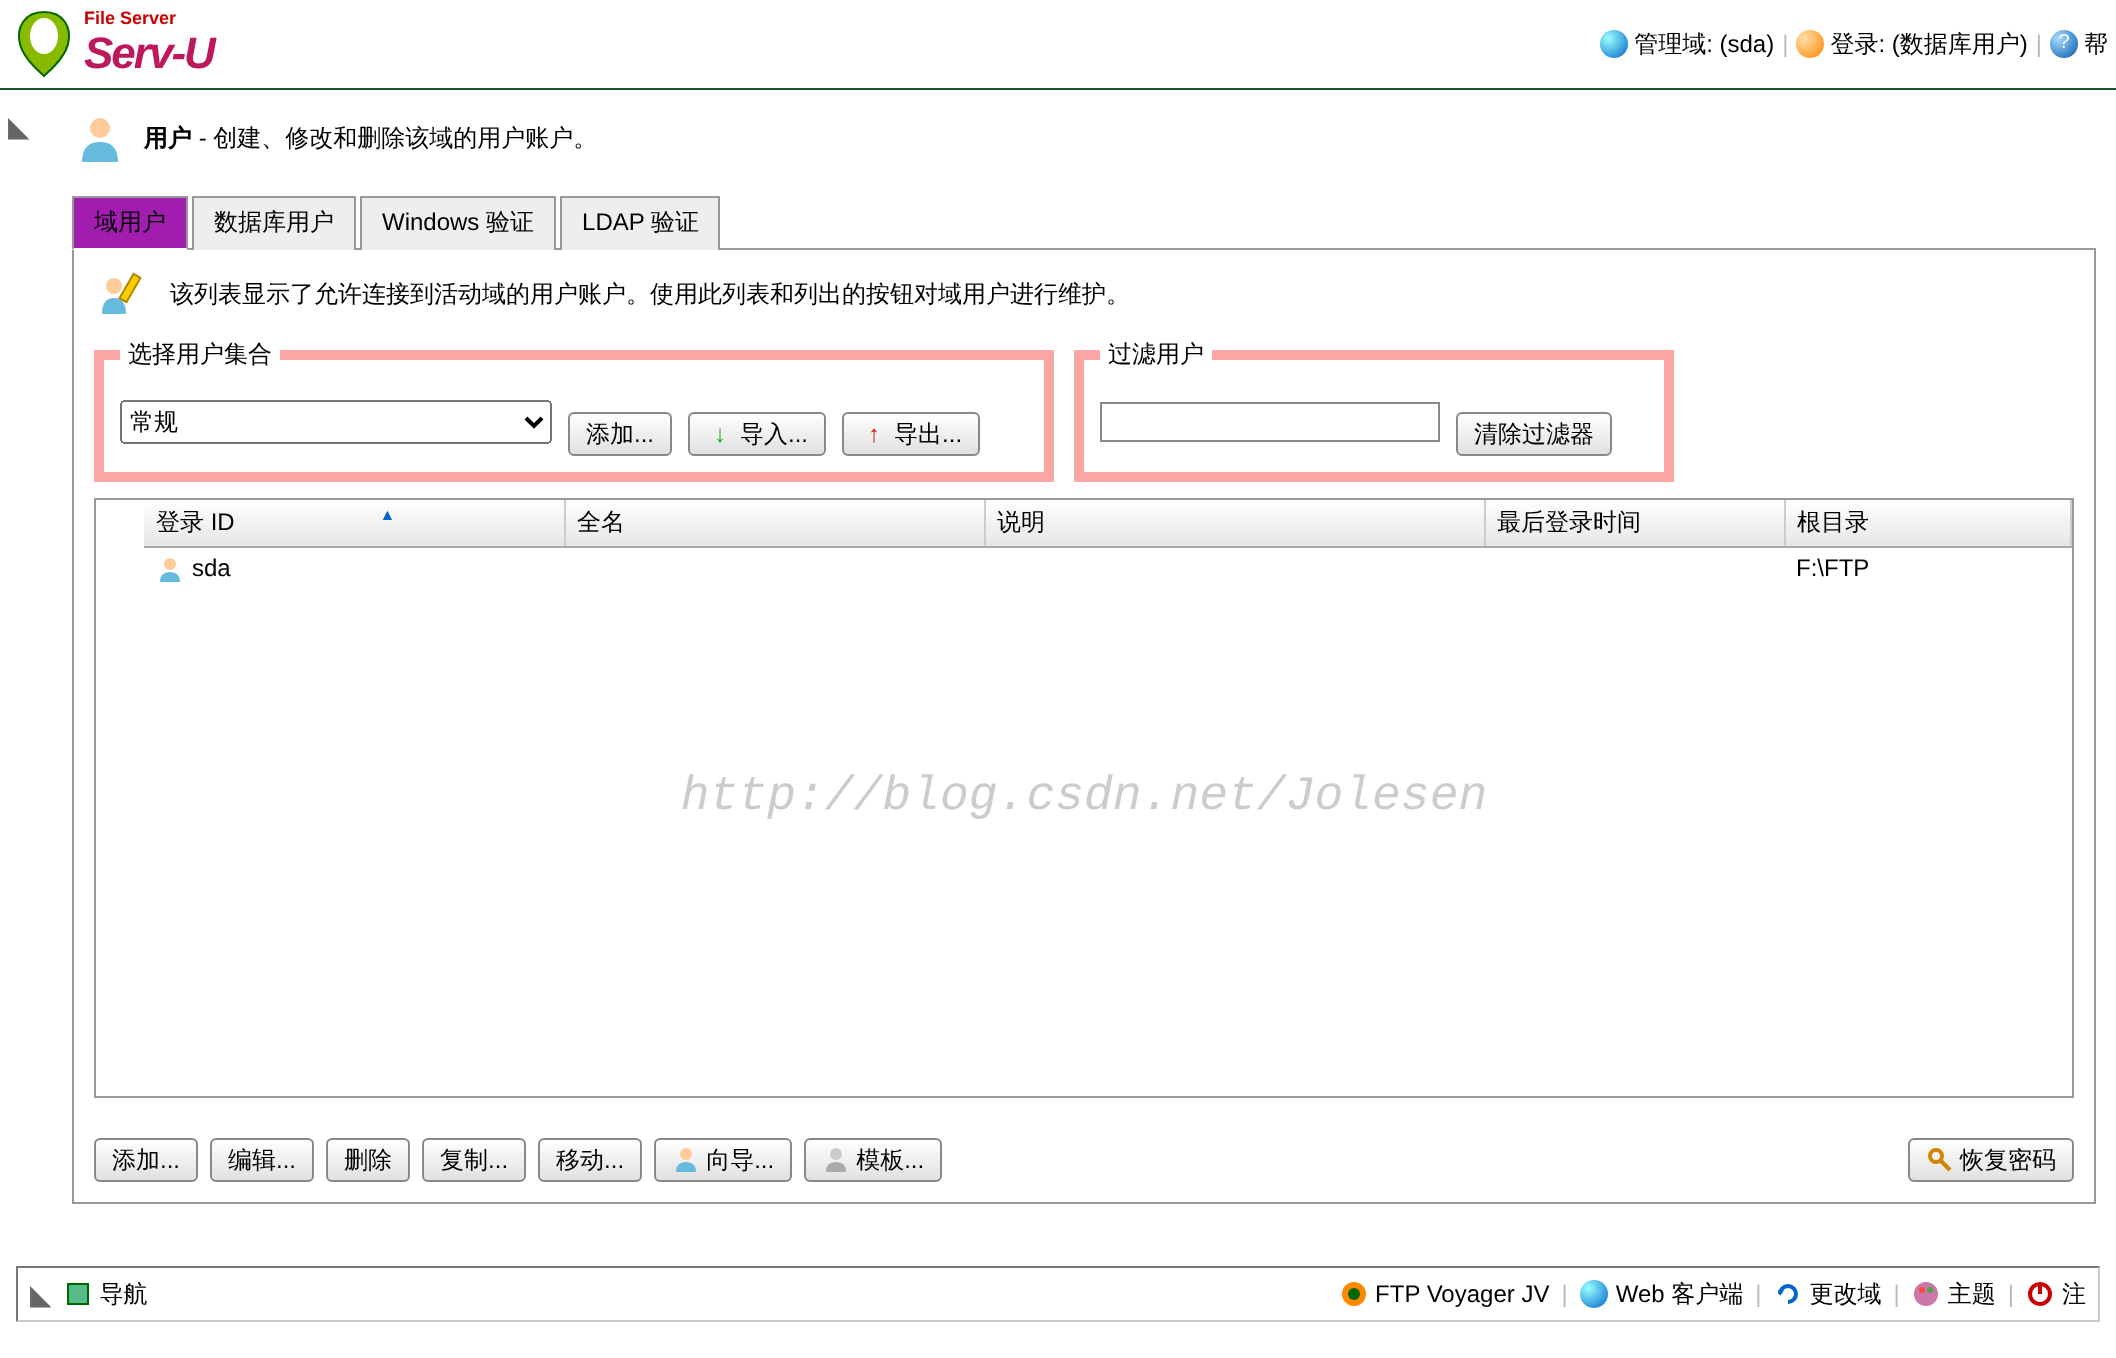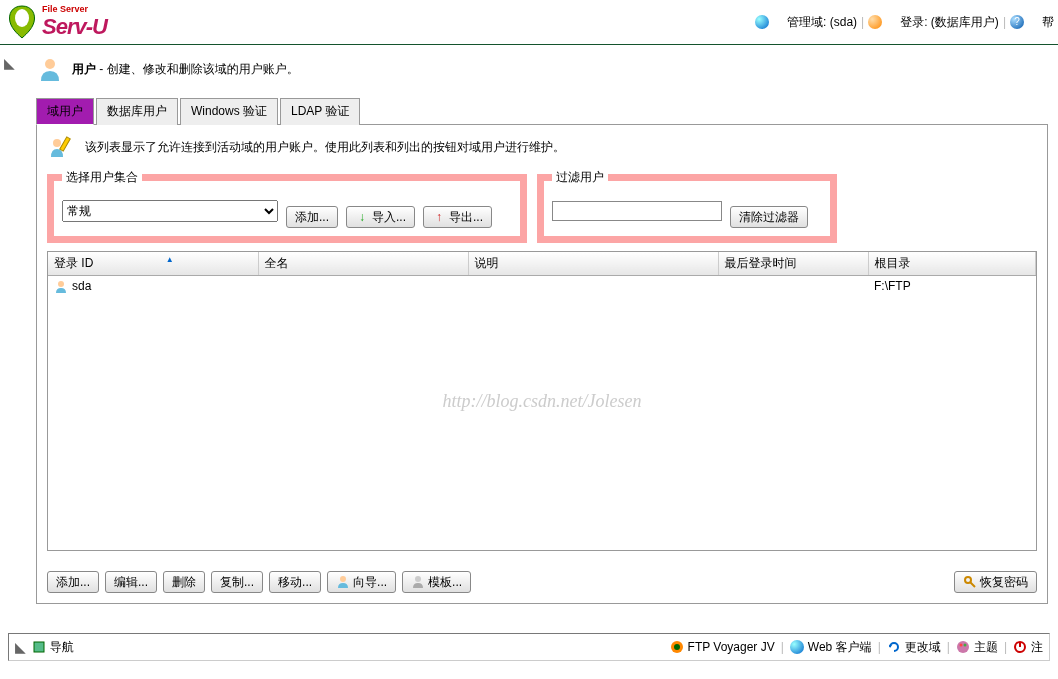--- a/index.html
+++ b/index.html
@@ -4,52 +4,52 @@
 <style>
 * { box-sizing: border-box; margin: 0; padding: 0; }
 body { font-family: Arial, "Microsoft YaHei", sans-serif; font-size: 12px; background: #fff; width: 1058px; height: 679px; overflow: hidden; position: relative; }
 .header { height: 45px; display: flex; align-items: center; border-bottom: 1px solid #14532d; background: #fff; }
 .logo-area { display: flex; align-items: center; padding-left: 4px; }
 .logo-icon { width: 36px; height: 36px; }
 .logo-text { margin-left: 2px; }
 .logo-sub { font-size: 9px; color: #c00; font-weight: bold; }
 .logo-main { font-size: 22px; font-weight: bold; color: #be185d; font-style: italic; letter-spacing: -1px; }
 .header-right { margin-left: auto; display: flex; align-items: center; gap: 4px; padding-right: 4px; font-size: 12px; }
-.header-link { display: flex; align-items: center; gap: 18px; cursor: pointer; }
+.header-link { display: flex; align-items: center; gap: 3px; cursor: pointer; }
 .header-sep { color: #bbb; }
 .icon-globe { width: 14px; height: 14px; border-radius: 50%; background: radial-gradient(circle at 30% 30%, #9ff, #06c); display: inline-block; }
 .icon-user-orange { width: 14px; height: 14px; border-radius: 50%; background: radial-gradient(circle at 30% 30%, #fda, #f80); display: inline-block; }
 .icon-help { width: 14px; height: 14px; border-radius: 50%; background: radial-gradient(circle at 30% 30%, #adf, #05a); color: #fff; font-size: 10px; text-align: center; line-height: 14px; display: inline-block; }
 .content { padding: 10px 10px 0 36px; position: relative; height: 570px; }
 .collapse-tab { position: absolute; left: 4px; top: 10px; width: 16px; height: 16px; font-size: 14px; color: #666; cursor: pointer; }
 .page-title-row { display: flex; align-items: center; gap: 8px; margin-bottom: 14px; }
 .user-icon-large { width: 28px; height: 28px; }
 .page-title { font-weight: bold; }
 .tabs { display: flex; border-bottom: 1px solid #999; }
 .tab { padding: 4px 10px; border: 1px solid #999; border-bottom: none; background: #eee; cursor: pointer; margin-right: 2px; position: relative; top: 1px; }
 .tab.active { background: #a21caf; border-bottom: 1px solid #fff; }
 .tab-body { border: 1px solid #999; border-top: none; padding: 10px; }
 .info-row { display: flex; align-items: center; gap: 8px; margin-bottom: 10px; }
 .pencil-icon { width: 30px; height: 24px; }
 .fieldset-row { display: flex; gap: 10px; margin-bottom: 8px; }
-fieldset { border: 7px solid #fca5a5; padding: 8px; }
+fieldset { border: 5px solid #fca5a5; padding: 8px; }
 legend { font-size: 12px; padding: 0 4px; }
 .fs-left { flex: 0 0 480px; display: flex; align-items: center; gap: 8px; }
 .fs-right { flex: 0 0 300px; display: flex; align-items: center; gap: 8px; }
 select { width: 216px; height: 22px; font-size: 12px; }
 .btn { height: 22px; padding: 0 8px; font-size: 12px; background: linear-gradient(#fff,#e0e0e0); border: 1px solid #888; border-radius: 3px; cursor: pointer; display: inline-flex; align-items: center; gap: 3px; margin-top: 12px; }
 .btn-icon { width: 14px; height: 14px; display: inline-flex; align-items: center; justify-content: center; }
 input[type=text] { height: 20px; width: 170px; border: 1px solid #888; padding: 0 4px; }
-.table-wrap { border: 1px solid #999; margin-top: 8px; height: 300px; overflow: auto; background: #fff; position: relative; }
+.table-wrap { border: 1px solid #999; margin-top: 8px; height: 300px; overflow: auto; background: #fff; position: relative; padding-left: 24px; }
 table { width: 100%; border-collapse: collapse; font-size: 12px; }
 th { background: linear-gradient(#fff,#e6e6e6); border-right: 1px solid #ccc; border-bottom: 1px solid #aaa; text-align: left; padding: 3px 6px; font-weight: normal; position: relative; }
 th.sorted::after { content: "▲"; font-size: 8px; color: #06c; position: absolute; right: 40%; }
 td { padding: 3px 6px; }
 .user-icon-small { width: 14px; height: 14px; vertical-align: middle; margin-right: 4px; }
-.watermark { position: absolute; top: 50%; left: 50%; transform: translate(-50%,-50%); color: #ccc; font-size: 18px; font-style: italic; pointer-events: none; font-family: Liberation Serif, serif; text-align: right; }
+.watermark { position: absolute; top: 50%; left: 50%; transform: translate(-50%,-50%); color: #ccc; font-size: 24px; font-style: italic; pointer-events: none; font-family: Liberation Mono, monospace; text-align: right; }
 .action-row { display: flex; gap: 6px; margin-top: 8px; align-items: center; }
 .action-row .spacer { flex: 1; }
 .footer { position: absolute; left: 8px; right: 8px; bottom: 18px; height: 28px; border: 1px inset #ccc; display: flex; align-items: center; padding: 0 6px; gap: 6px; background: #fff; }
 .footer .collapse { font-size: 14px; color: #666; cursor: pointer; }
 .footer-link { display: flex; align-items: center; gap: 4px; cursor: pointer; }
 .footer .spacer { flex: 1; }
 .io-green { color: #2a2; font-weight: bold; }
 .io-red { color: #c22; font-weight: bold; }
 </style>
 </head>

